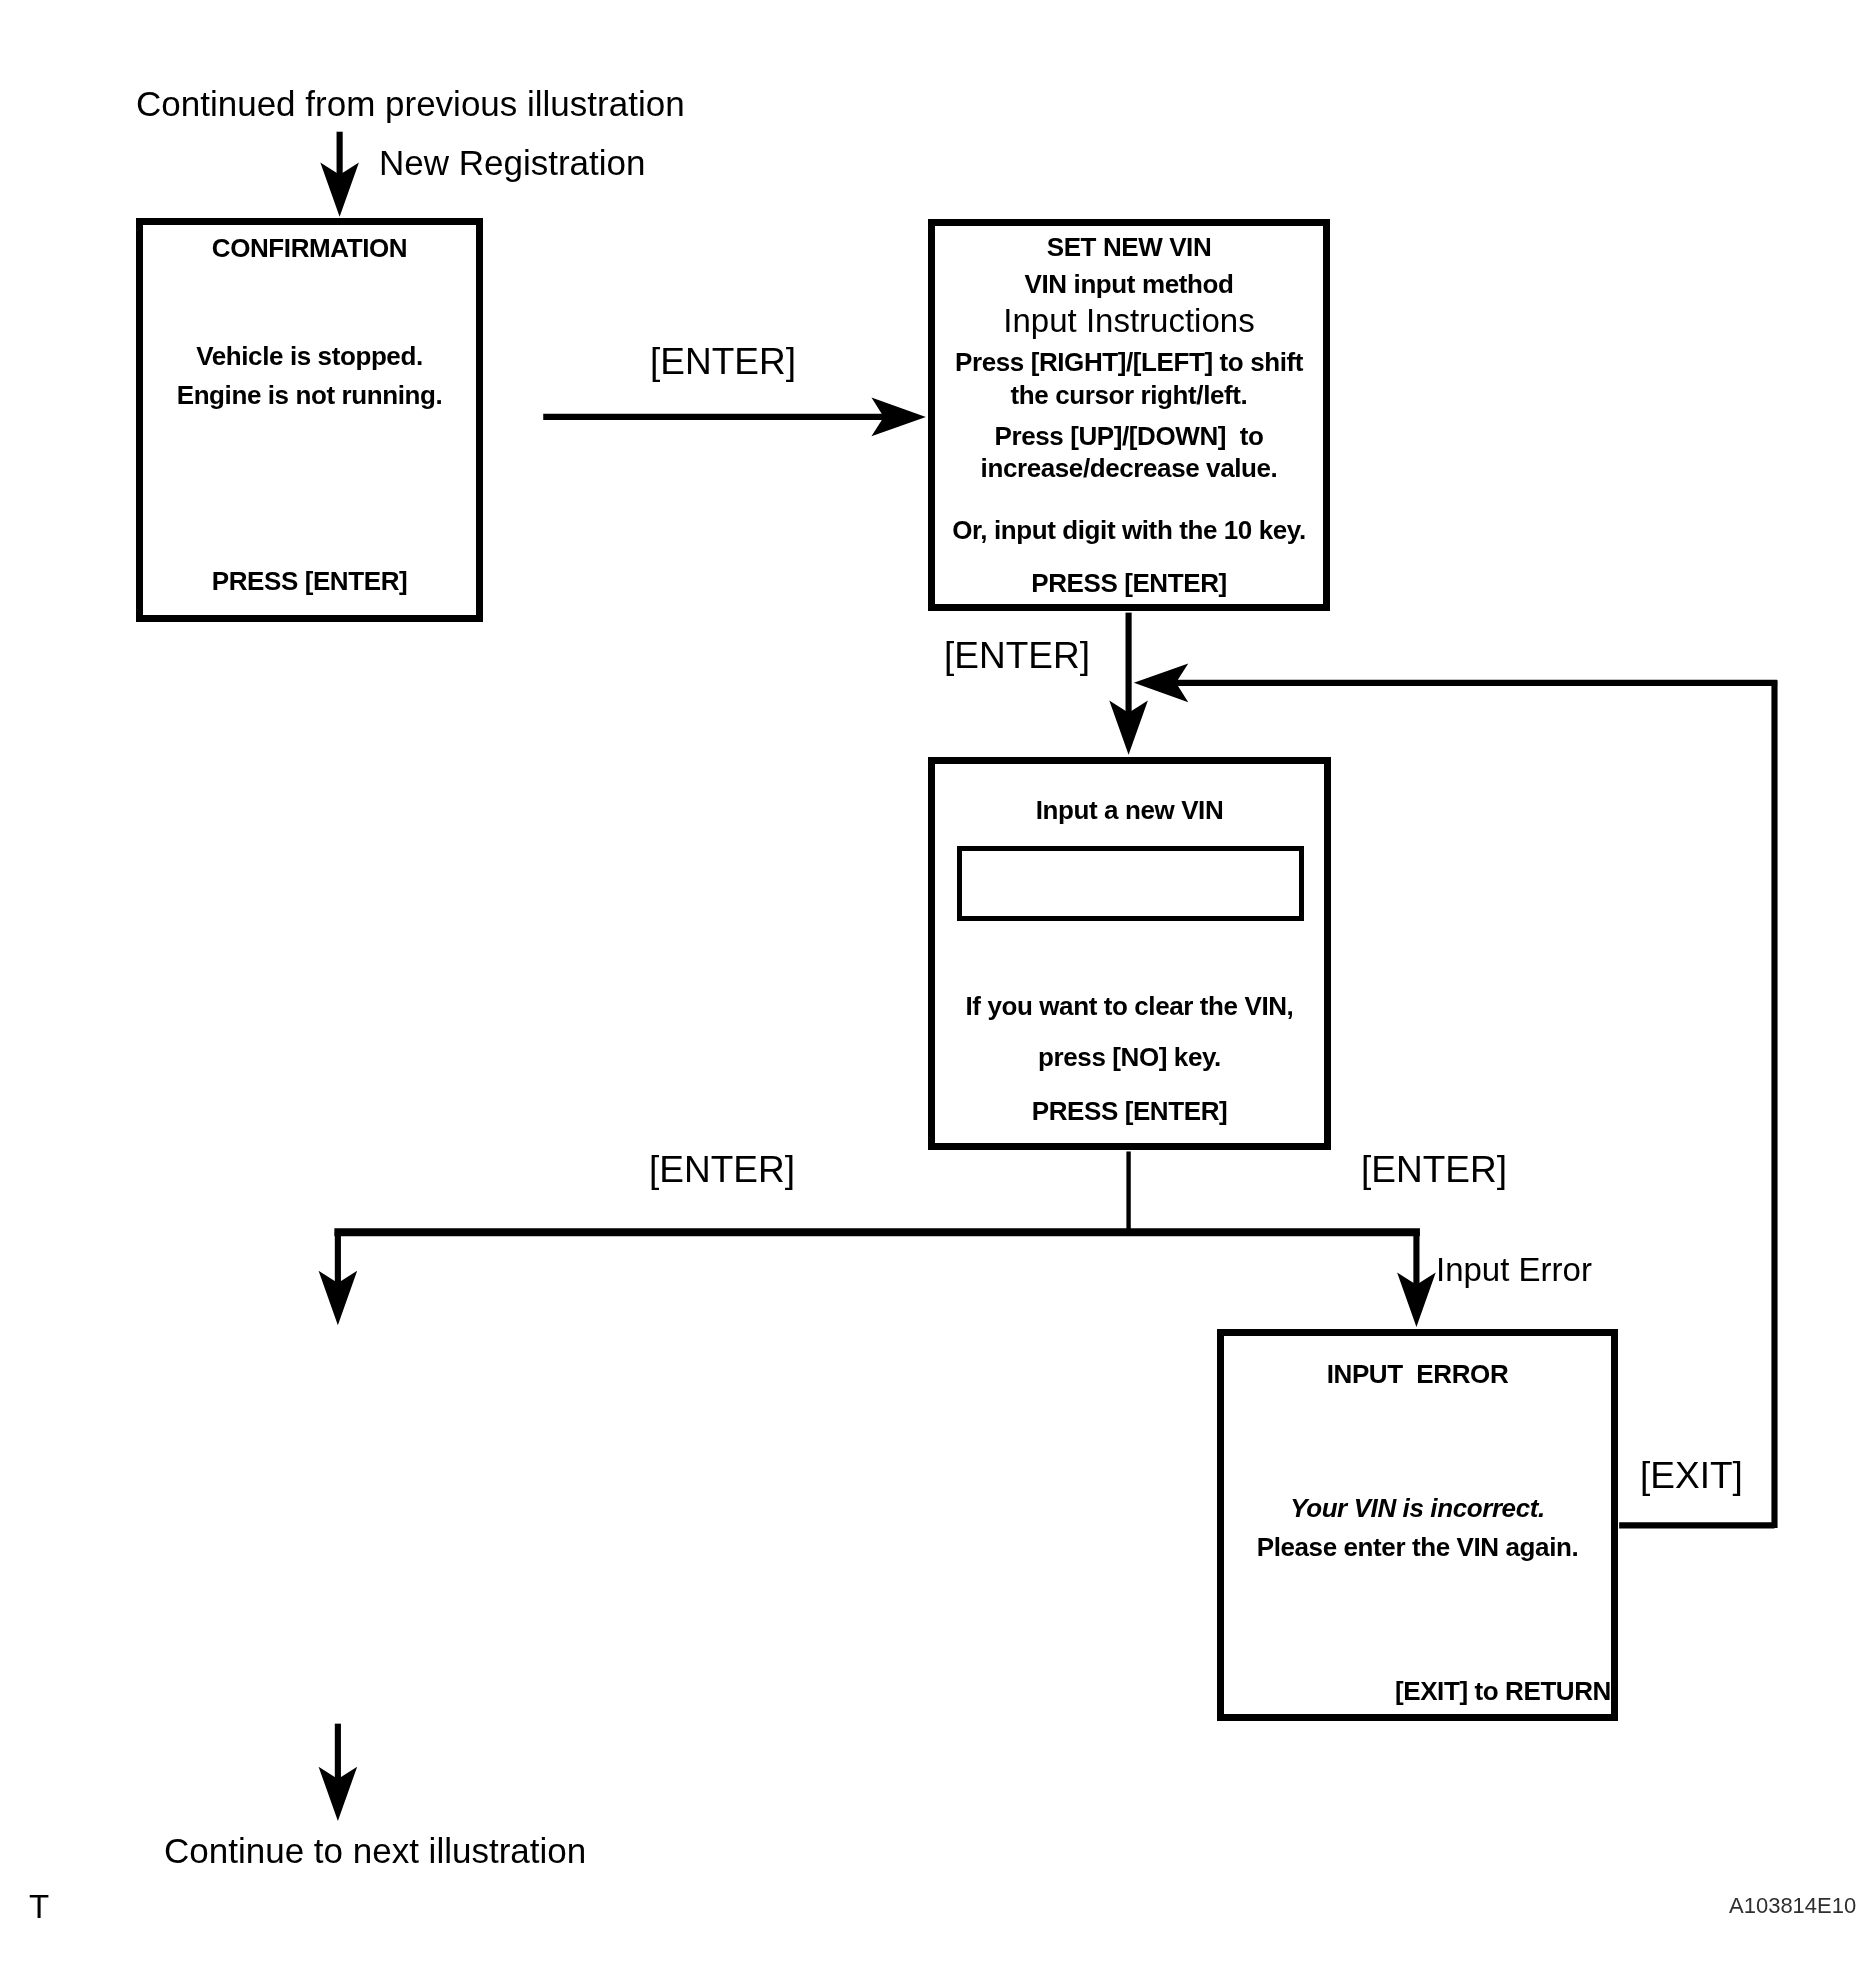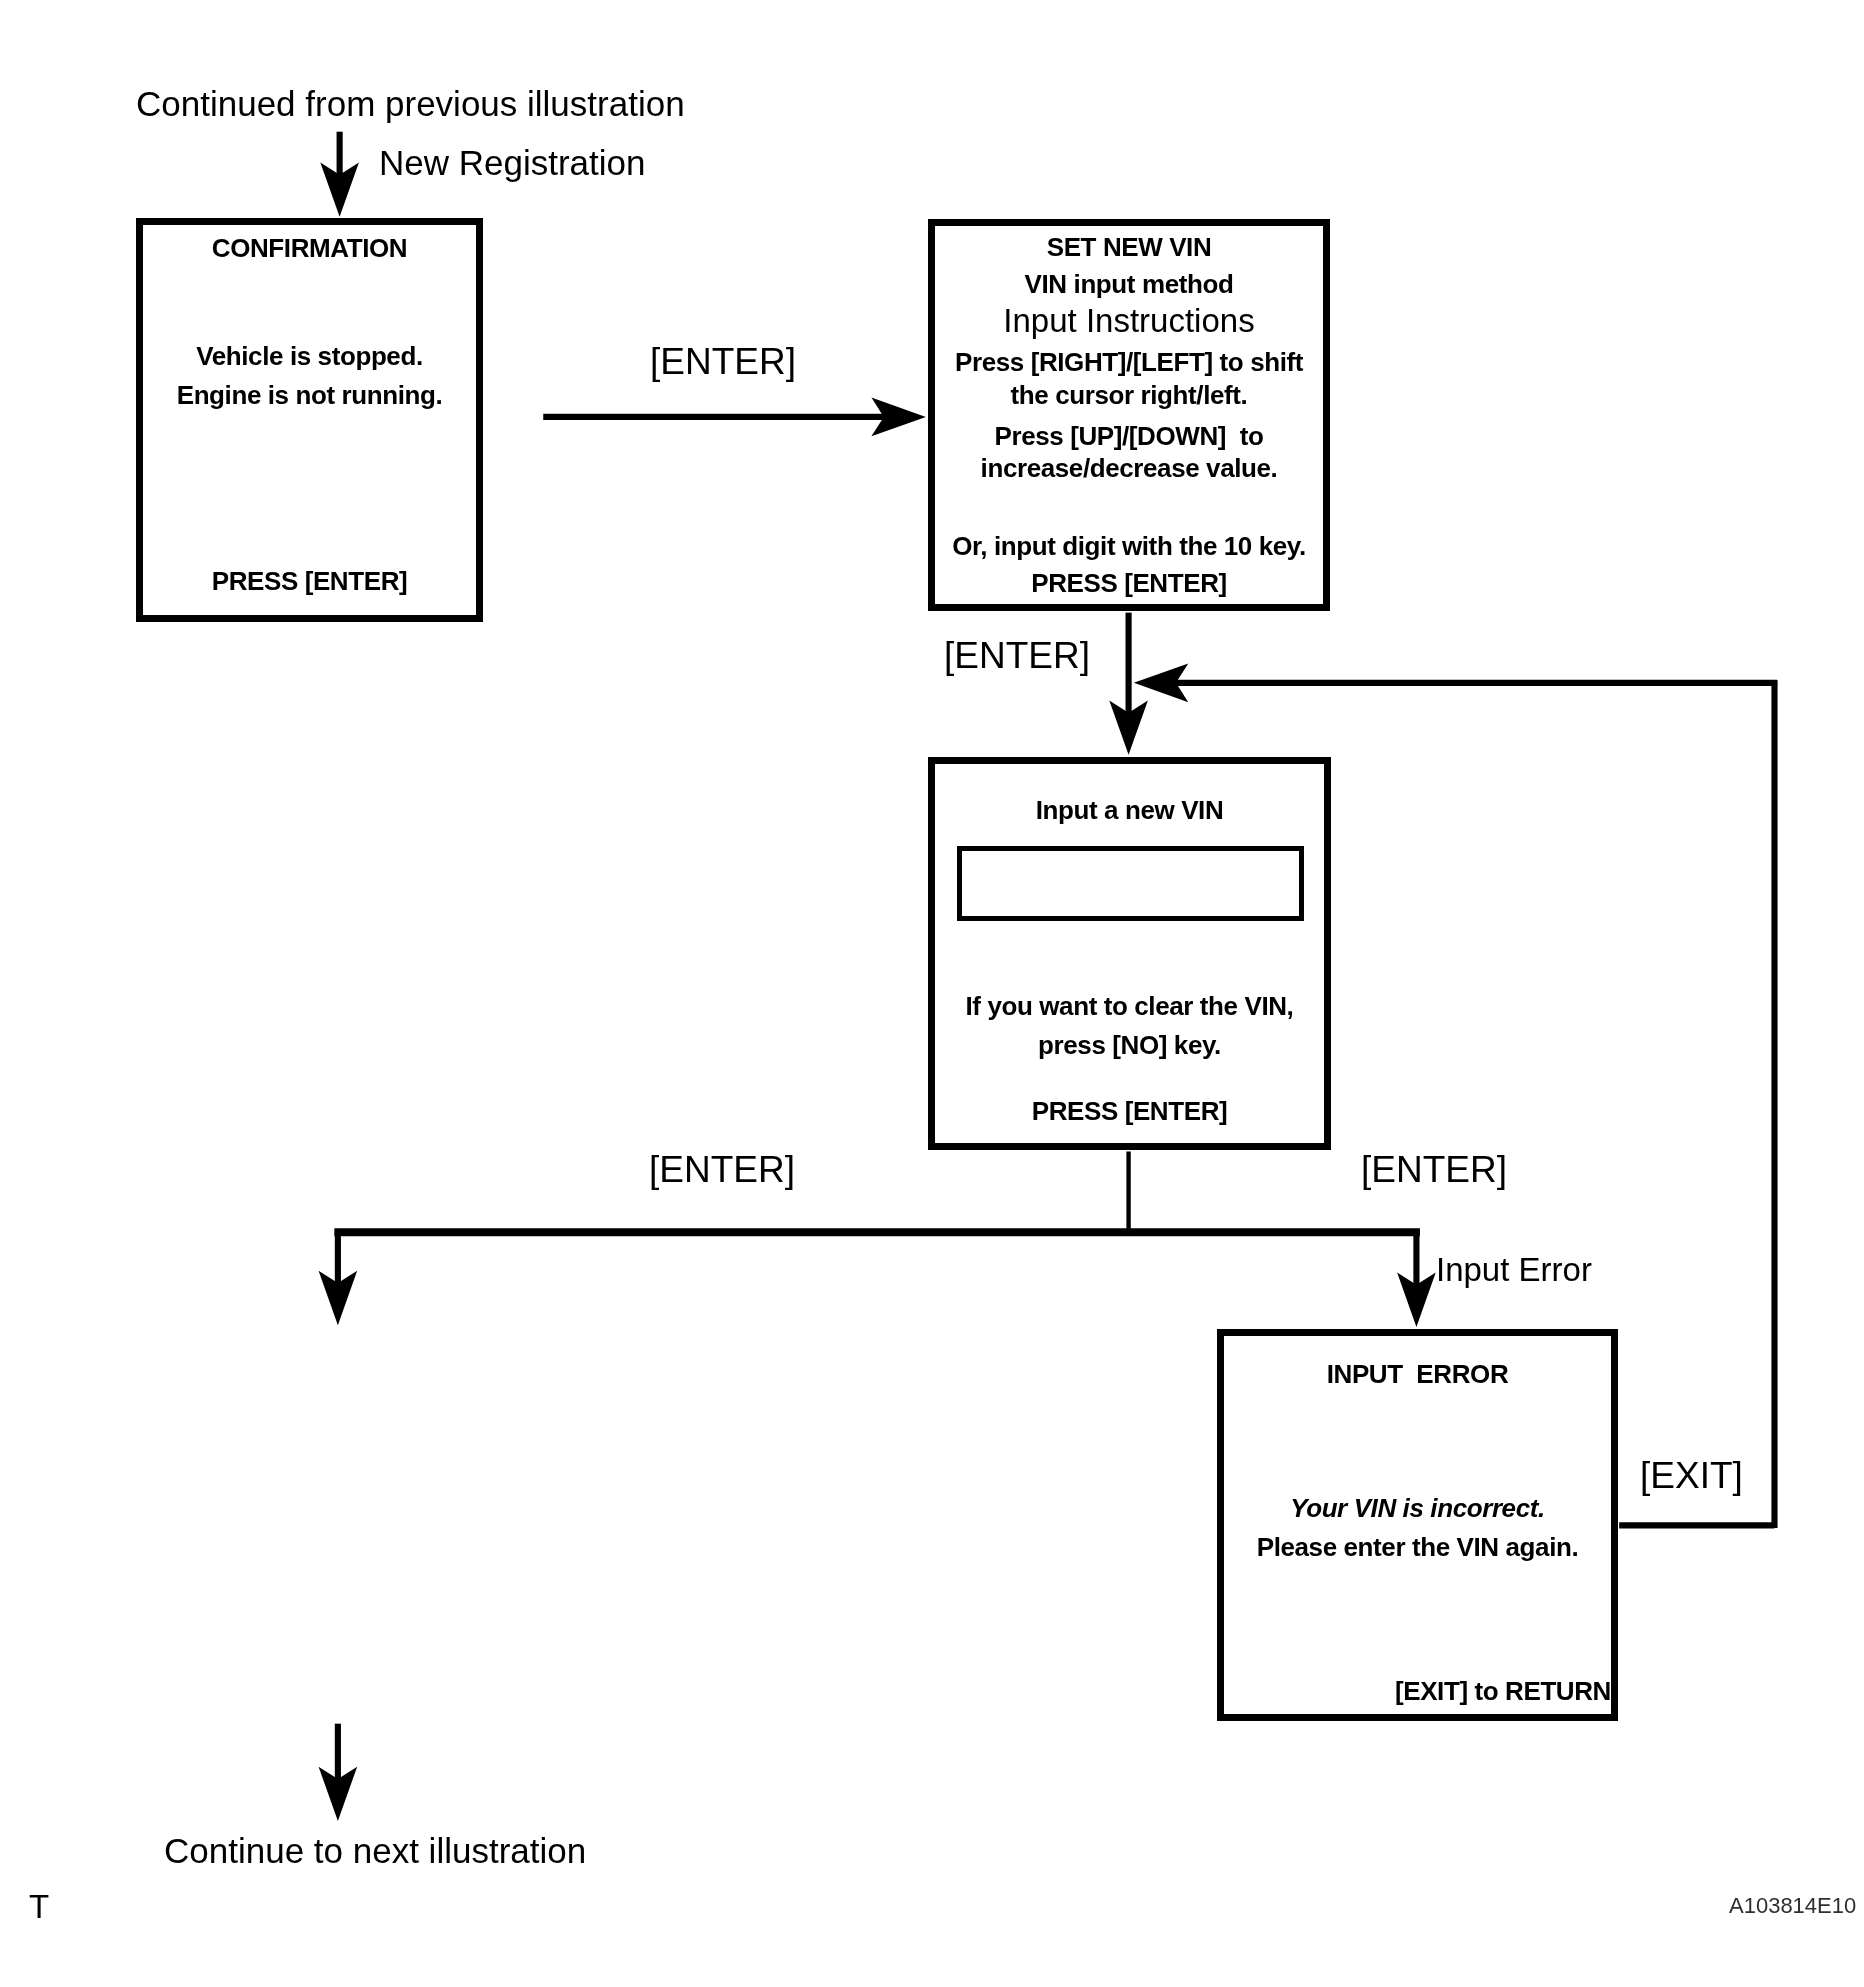--- a/index.html
+++ b/index.html
@@ -138,29 +138,29 @@
   </div>
 
   <div class="fbox" style="left:928px; top:219px; width:402px; height:392px;">
     <div class="box-line" style="top:5.3px;">SET NEW VIN</div>
     <div class="box-line" style="top:42px;">VIN input method</div>
     <div class="box-line light" style="top:75px;">Input Instructions</div>
     <div class="box-line" style="top:120px;">Press [RIGHT]/[LEFT] to shift</div>
     <div class="box-line" style="top:153px;">the cursor right/left.</div>
     <div class="box-line" style="top:194px;">Press [UP]/[DOWN]  to</div>
     <div class="box-line" style="top:226px;">increase/decrease value.</div>
-    <div class="box-line" style="top:304px;">Or, input digit with the 10 key.</div>
+    <div class="box-line" style="top:288px;">Or, input digit with the 10 key.</div>
     <div class="box-line" style="top:341px;">PRESS [ENTER]</div>
   </div>
 
   <div class="fbox" style="left:928px; top:757px; width:403px; height:393px;">
     <div class="box-line" style="top:30px;">Input a new VIN</div>
     <div class="vin-field" style="left:22px; top:82px; width:347px; height:75px;"></div>
     <div class="box-line" style="top:226px;">If you want to clear the VIN,</div>
-    <div class="box-line" style="top:265px;">press [NO] key.</div>
+    <div class="box-line" style="top:277px;">press [NO] key.</div>
     <div class="box-line" style="top:331px;">PRESS [ENTER]</div>
   </div>
 
 
   <div class="fbox" style="left:1217px; top:1329px; width:401px; height:392px;">
     <div class="box-line" style="top:22px;">INPUT  ERROR</div>
     <div class="box-line" style="top:156px;font-style:italic;">Your VIN is incorrect.</div>
     <div class="box-line" style="top:195px;">Please enter the VIN again.</div>
     <div class="box-line" style="top:339px;text-align:right;">[EXIT] to RETURN</div>
   </div>

